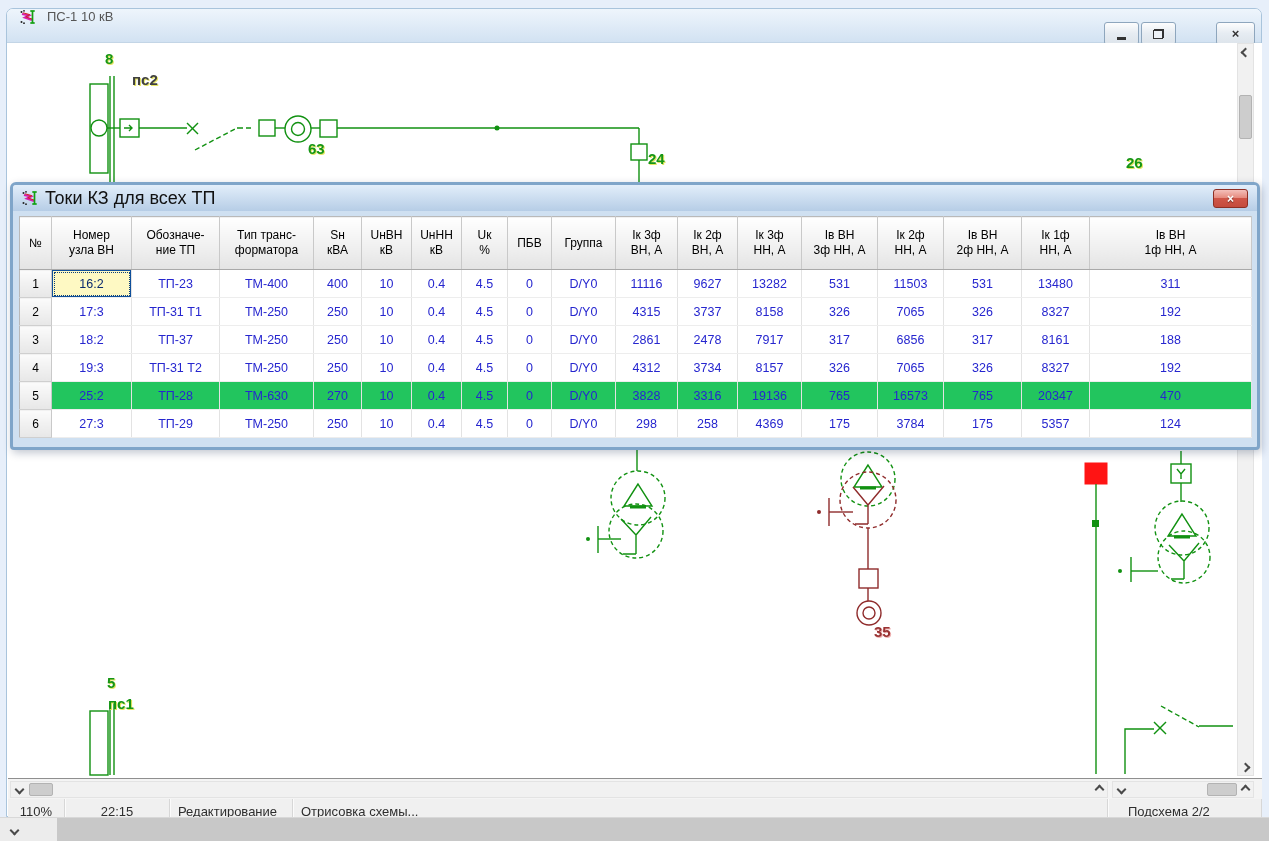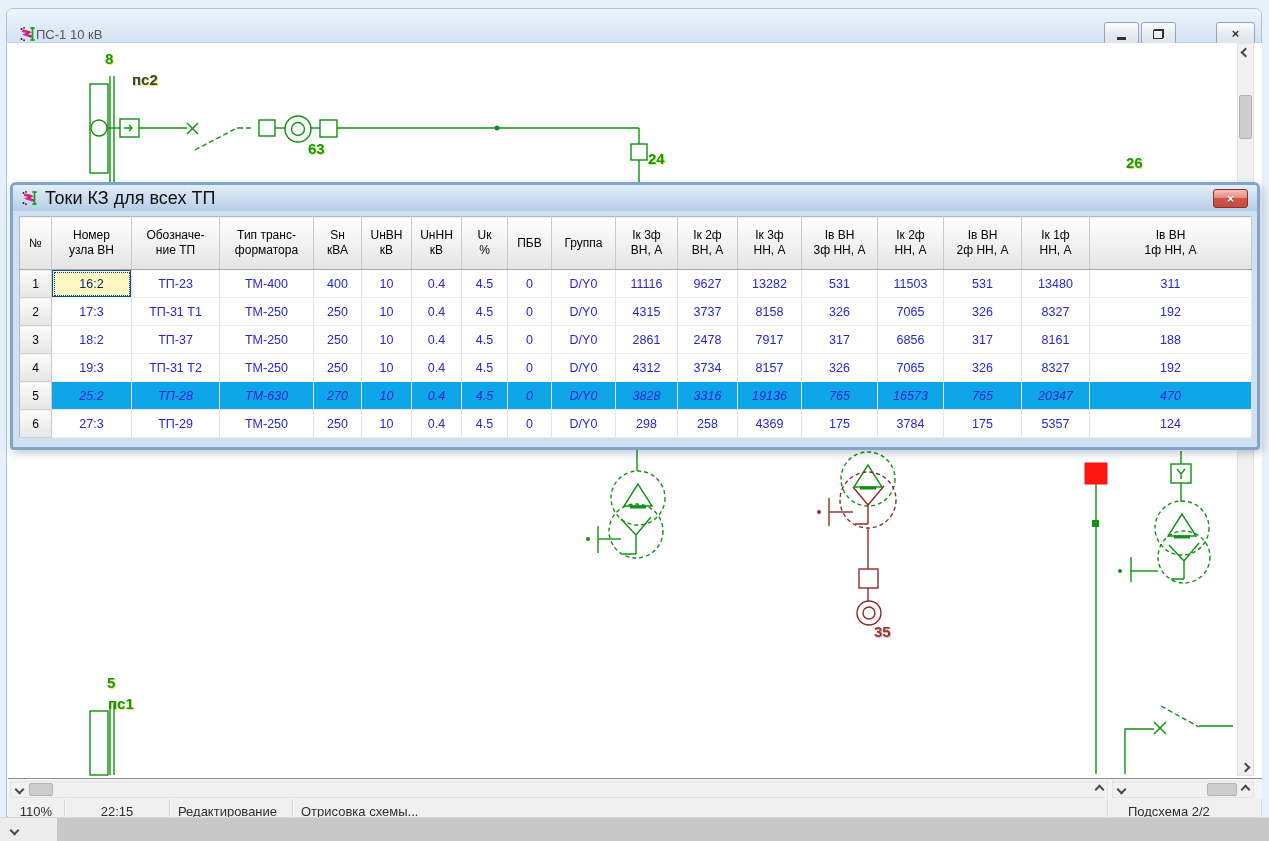--- a/index.html
+++ b/index.html
@@ -14,21 +14,21 @@
   }
   
   .window{
     position:absolute;left:6px;top:8px;width:1256px;height:809px;
     background:#fff;border:1px solid #a9c4dc;border-radius:7px 7px 0 0;
   }
   .titlebar{
     position:absolute;left:0;top:0;width:100%;height:34px;
     background:linear-gradient(#eef5fc,#d2e2f2);
     border-radius:6px 6px 0 0;border-bottom:1px solid #c3d5e6;
-    display:flex;align-items:flex-end;gap:0;padding-left:12px;
+    display:flex;align-items:flex-start;gap:11px;padding-left:12px;
   }
   .title-text{font-size:13px;color:#565656;}
   .win-btn{
     position:absolute;top:13px;height:23px;border:1px solid #8ea6bd;border-radius:3px;
     background:linear-gradient(#fdfdfd,#e6ecf2 50%,#dde4eb);
     display:flex;align-items:center;justify-content:center;color:#333;cursor:default;
   }
   .btn-min{left:1097px;width:35px;}
   .btn-restore{left:1134px;width:35px;}
   .btn-close{left:1209px;width:39px;font-size:13px;font-weight:bold;}
@@ -115,21 +115,21 @@
   table.kz td{height:28px;text-align:center;overflow:hidden;white-space:nowrap;}
   td.rownum{
     background:linear-gradient(#fbfbfb,#e7e7e7);
     border-right:1px solid #c9c9c9;border-bottom:1px solid #cfcfcf;
     color:#000;font-size:12px;
   }
   td.cell{
     font-size:12.5px;color:#2626cf;background:#fff;
     border-right:1px solid #e3e3e3;border-bottom:1px solid #ededed;
   }
-  tr.hl td.cell{background:#0ea5e9;font-style:italic;}
+  tr.hl td.cell{background:#22c55e;}
   td.sel{
     background:#fef9c3;color:#0a2a6e;
     box-shadow:inset 0 0 0 1px #0f4f9a;outline:1px dotted #0b3e7a;outline-offset:-3px;
   }
 </style>
 </head>
 <body>
 
 <div class="window">
   <div class="titlebar">

